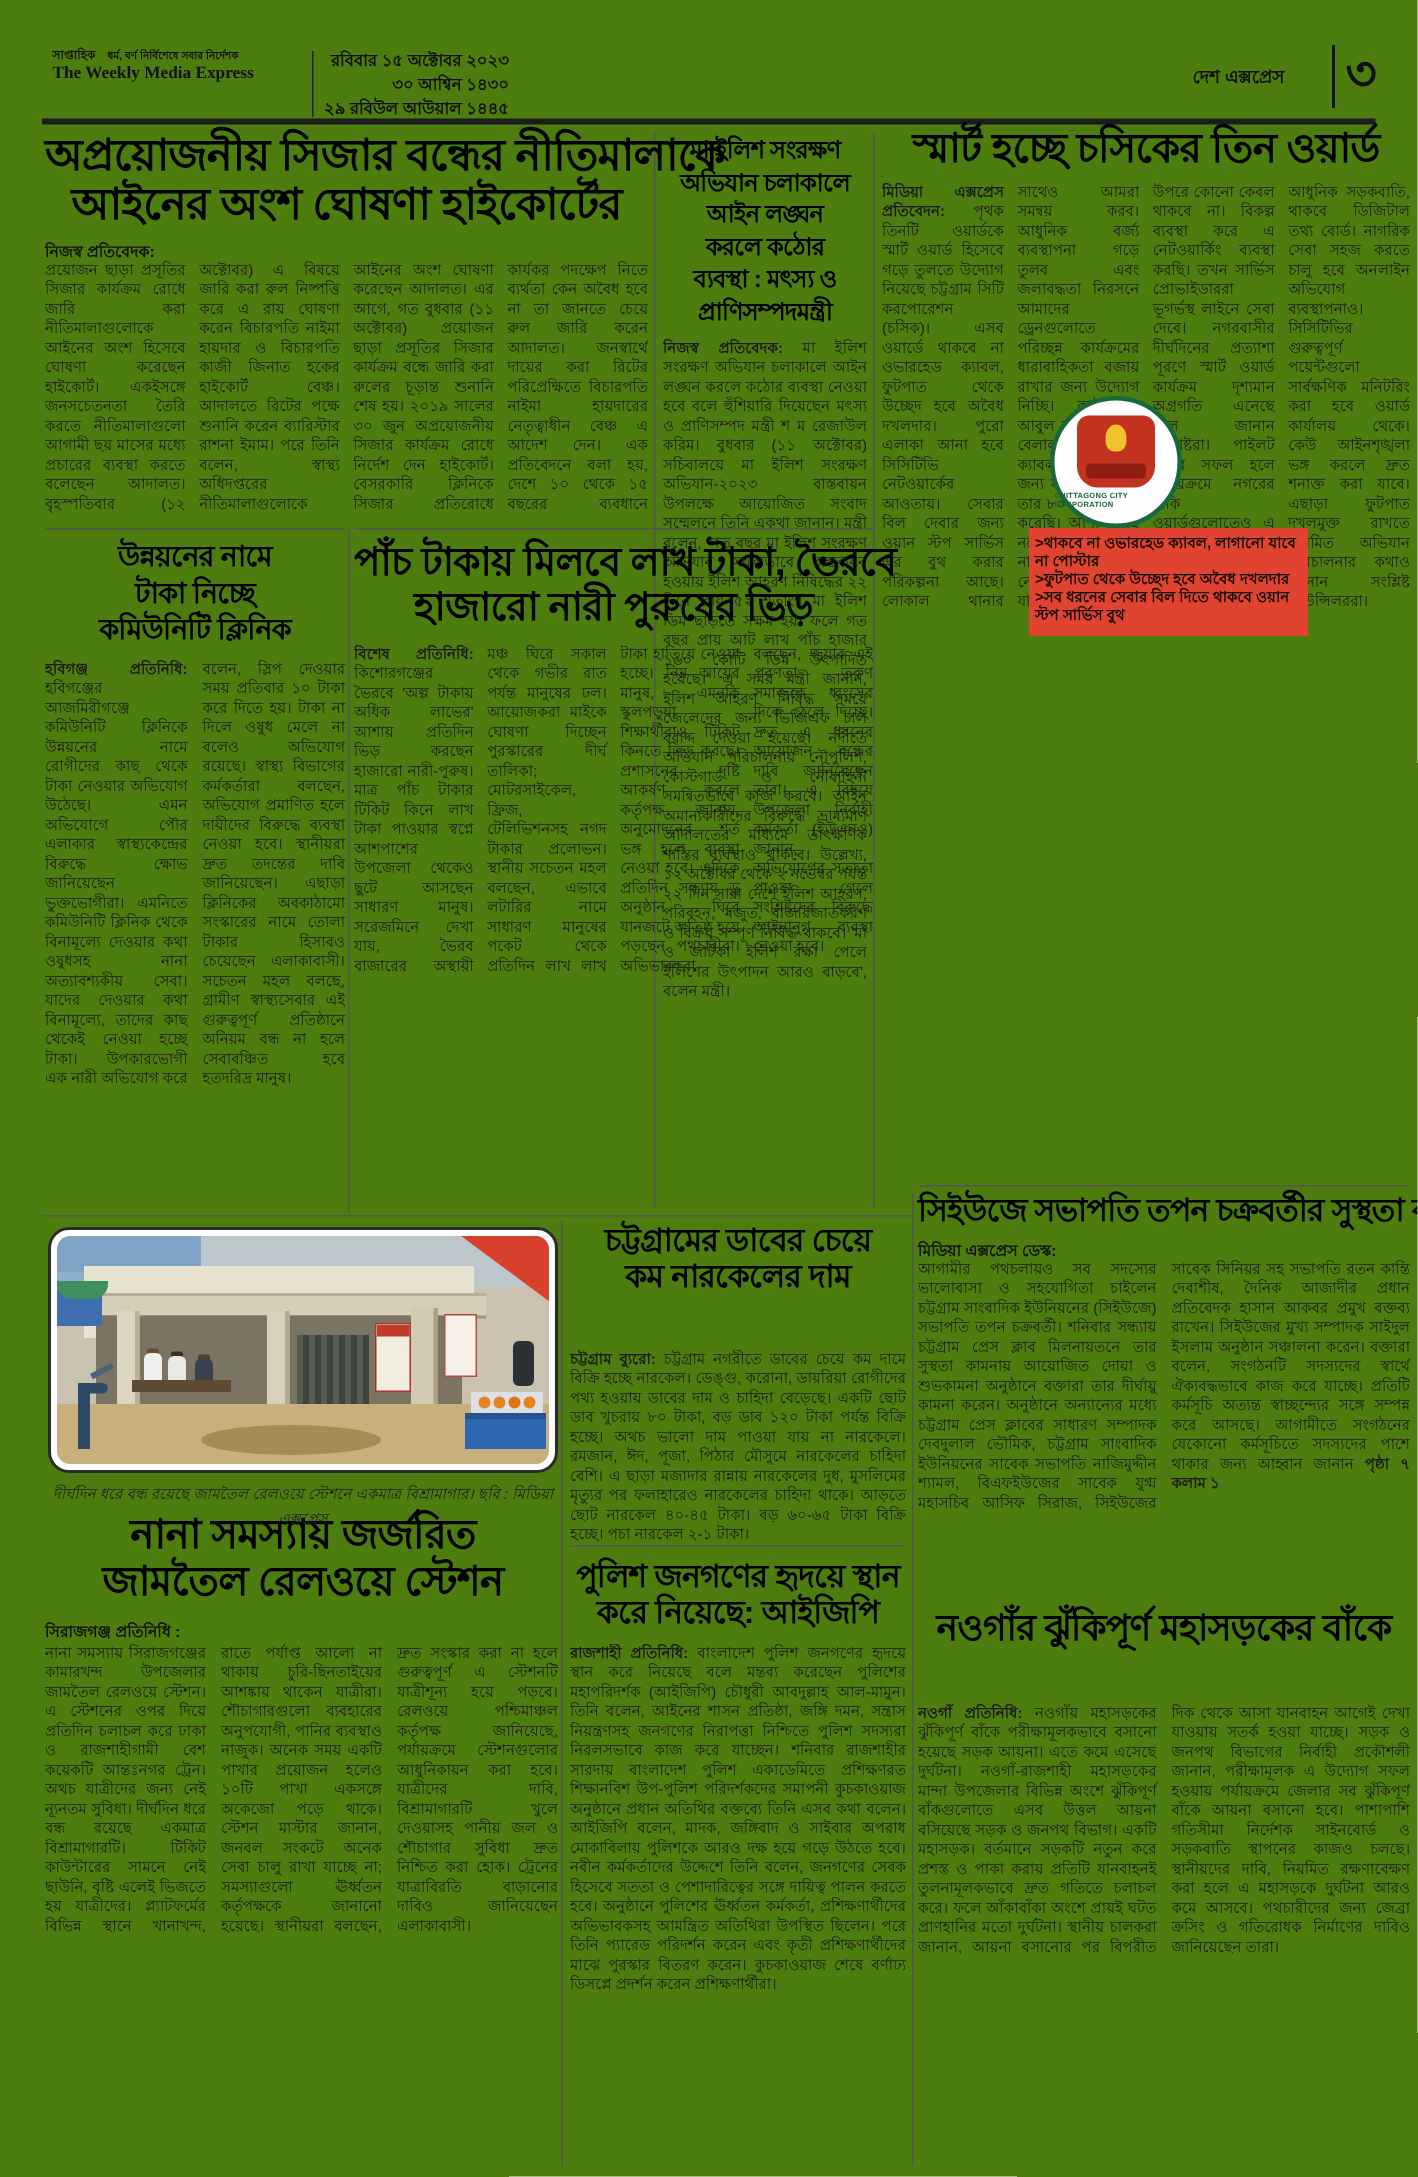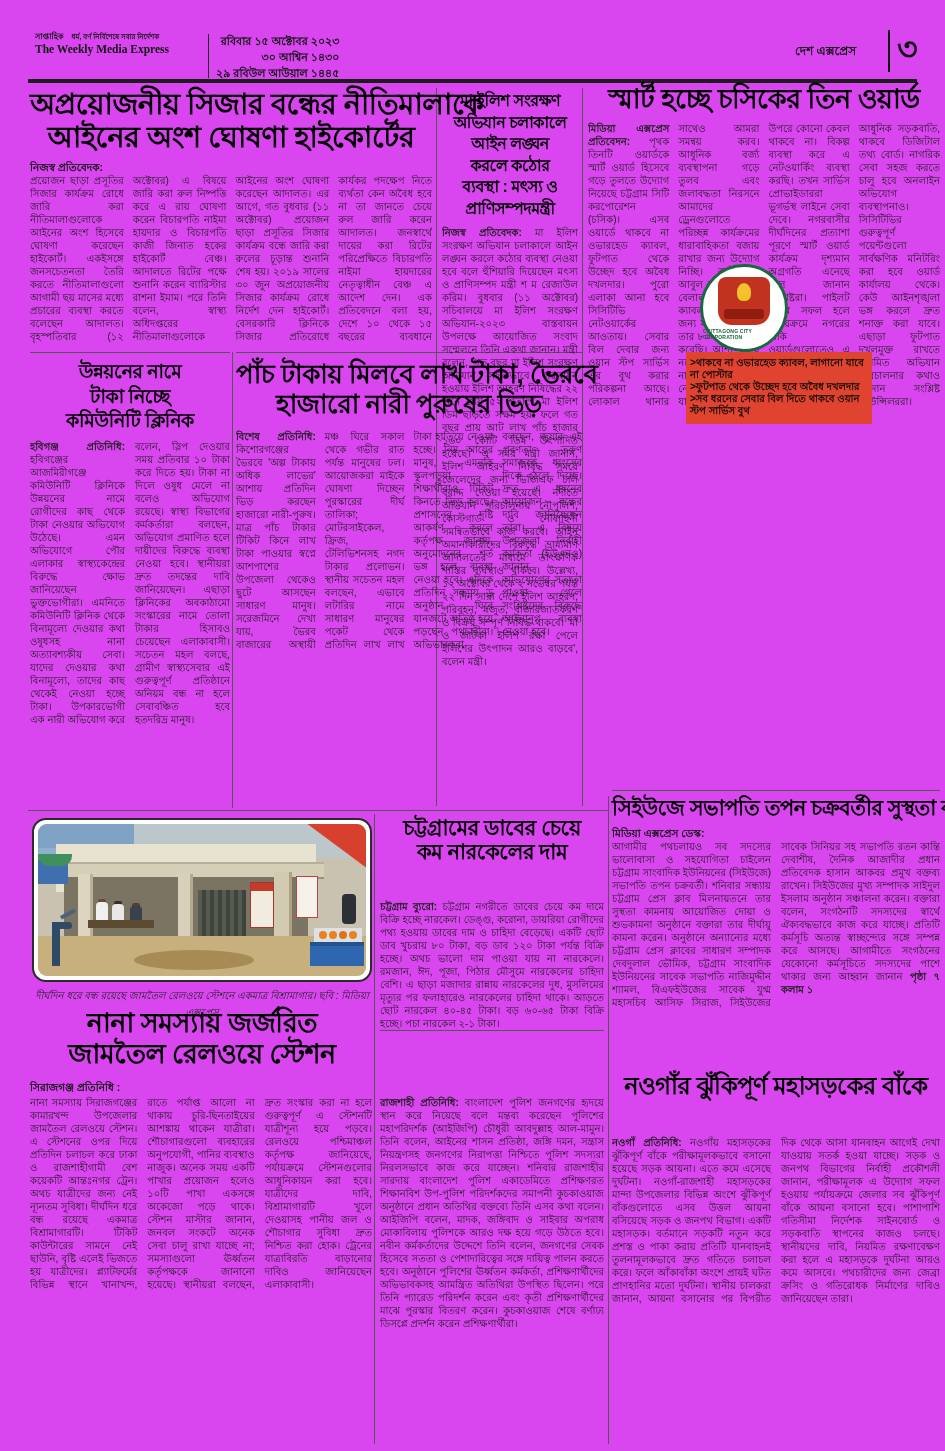--- a/index.html
+++ b/index.html
@@ -1,16 +1,16 @@
 <!DOCTYPE html>
 <html><head>
 <meta charset="utf-8">
 <style>
   html,body{margin:0;padding:0;background:#e9e7e2;}
-  .page{position:relative;width:945px;height:1451px;margin:0 auto;background:#d946ef;
+  .page{position:relative;width:945px;height:1451px;margin:0 auto;background:#4d7c0f;
         font-family:"Liberation Sans","DejaVu Sans",sans-serif;color:#121212;overflow:hidden;}
   .abs{position:absolute;}
   .rule-h{position:absolute;background:#555;height:1px;}
   .rule-v{position:absolute;background:#555;width:1px;}
   .thick-rule{position:absolute;background:#1c1c1c;}
   .headline{font-weight:bold;text-align:center;color:#000;line-height:1.14;letter-spacing:-0.5px;}
   .headline div{white-space:nowrap;}
   .byline{font-weight:bold;font-size:10.5px;}
   .body-text{font-size:10px;line-height:13px;text-align:justify;color:#1c1c1c;}
   .cols-2{column-count:2;column-gap:10px;}
@@ -183,20 +183,24 @@
   </div>
 
   <div class="abs headline" style="left:380px;top:816px;width:224px;font-size:21px;">
     <div>চট্টগ্রামের ডাবের চেয়ে</div>
     <div>কম নারকেলের দাম</div>
   </div>
   <div class="abs clip body-text" style="left:380px;top:872px;width:224px;height:152px;margin-top:28px;">
     <p><b>চট্টগ্রাম ব্যুরো:</b> <span>চট্টগ্রাম নগরীতে ডাবের চেয়ে কম দামে বিক্রি হচ্ছে নারকেল। ডেঙ্গু, করোনা, ডায়রিয়া রোগীদের পথ্য হওয়ায় ডাবের দাম ও চাহিদা বেড়েছে। একটি ছোট ডাব খুচরায় ৮০ টাকা, বড় ডাব ১২০ টাকা পর্যন্ত বিক্রি হচ্ছে। অথচ ভালো দাম পাওয়া যায় না নারকেলে। রমজান, ঈদ, পূজা, পিঠার মৌসুমে নারকেলের চাহিদা বেশি। এ ছাড়া মজাদার রান্নায় নারকেলের দুধ, মুসলিমের মৃত্যুর পর ফলাহারেও নারকেলের চাহিদা থাকে। আড়তে ছোট নারকেল ৪০-৪৫ টাকা। বড় ৬০-৬৫ টাকা বিক্রি হচ্ছে। পচা নারকেল ২-১ টাকা।</span></p>
   </div>
 
+  <div class="abs headline" style="left:380px;top:1040px;width:224px;font-size:21px;">
+    <div>পুলিশ জনগণের হৃদয়ে স্থান</div>
+    <div>করে নিয়েছে: আইজিপি</div>
+  </div>
   <div class="abs clip body-text" style="left:380px;top:1096px;width:224px;height:348px;">
     <p><b>রাজশাহী প্রতিনিধি:</b> <span>বাংলাদেশ পুলিশ জনগণের হৃদয়ে স্থান করে নিয়েছে বলে মন্তব্য করেছেন পুলিশের মহাপরিদর্শক (আইজিপি) চৌধুরী আবদুল্লাহ আল-মামুন। তিনি বলেন, আইনের শাসন প্রতিষ্ঠা, জঙ্গি দমন, সন্ত্রাস নিয়ন্ত্রণসহ জনগণের নিরাপত্তা নিশ্চিতে পুলিশ সদস্যরা নিরলসভাবে কাজ করে যাচ্ছেন। শনিবার রাজশাহীর সারদায় বাংলাদেশ পুলিশ একাডেমিতে প্রশিক্ষণরত শিক্ষানবিশ উপ-পুলিশ পরিদর্শকদের সমাপনী কুচকাওয়াজ অনুষ্ঠানে প্রধান অতিথির বক্তব্যে তিনি এসব কথা বলেন। আইজিপি বলেন, মাদক, জঙ্গিবাদ ও সাইবার অপরাধ মোকাবিলায় পুলিশকে আরও দক্ষ হয়ে গড়ে উঠতে হবে। নবীন কর্মকর্তাদের উদ্দেশে তিনি বলেন, জনগণের সেবক হিসেবে সততা ও পেশাদারিত্বের সঙ্গে দায়িত্ব পালন করতে হবে। অনুষ্ঠানে পুলিশের ঊর্ধ্বতন কর্মকর্তা, প্রশিক্ষণার্থীদের অভিভাবকসহ আমন্ত্রিত অতিথিরা উপস্থিত ছিলেন। পরে তিনি প্যারেড পরিদর্শন করেন এবং কৃতী প্রশিক্ষণার্থীদের মাঝে পুরস্কার বিতরণ করেন। কুচকাওয়াজ শেষে বর্ণাঢ্য ডিসপ্লে প্রদর্শন করেন প্রশিক্ষণার্থীরা।</span></p>
   </div>
 
   <div class="abs headline" style="left:612px;top:796px;width:328px;font-size:21px;">
     <div>সিইউজে সভাপতি তপন চক্রবর্তীর সুস্থতা কামনা</div>
   </div>
   <div class="abs byline" style="left:612px;top:826px;">মিডিয়া এক্সপ্রেস ডেস্ক:</div>
   <div class="abs clip body-text cols-2" style="left:612px;top:840px;width:328px;height:226px;">
     <p><span>আগামীর পথচলায়ও সব সদস্যের ভালোবাসা ও সহযোগিতা চাইলেন চট্টগ্রাম সাংবাদিক ইউনিয়নের (সিইউজে) সভাপতি তপন চক্রবর্তী। শনিবার সন্ধ্যায় চট্টগ্রাম প্রেস ক্লাব মিলনায়তনে তার সুস্থতা কামনায় আয়োজিত দোয়া ও শুভকামনা অনুষ্ঠানে বক্তারা তার দীর্ঘায়ু কামনা করেন। অনুষ্ঠানে অন্যান্যের মধ্যে চট্টগ্রাম প্রেস ক্লাবের সাধারণ সম্পাদক দেবদুলাল ভৌমিক, চট্টগ্রাম সাংবাদিক ইউনিয়নের সাবেক সভাপতি নাজিমুদ্দীন শ্যামল, বিএফইউজের সাবেক যুগ্ম মহাসচিব আসিফ সিরাজ, সিইউজের সাবেক সিনিয়র সহ সভাপতি রতন কান্তি দেবাশীষ, দৈনিক আজাদীর প্রধান প্রতিবেদক হাসান আকবর প্রমুখ বক্তব্য রাখেন। সিইউজের মুখ্য সম্পাদক সাইদুল ইসলাম অনুষ্ঠান সঞ্চালনা করেন। বক্তারা বলেন, সংগঠনটি সদস্যদের স্বার্থে ঐক্যবদ্ধভাবে কাজ করে যাচ্ছে। প্রতিটি কর্মসূচি অত্যন্ত স্বাচ্ছন্দ্যের সঙ্গে সম্পন্ন করে আসছে। আগামীতে সংগঠনের যেকোনো কর্মসূচিতে সদস্যদের পাশে থাকার জন্য আহ্বান জানান</span> <b>পৃষ্ঠা ৭ কলাম ১</b></p>

